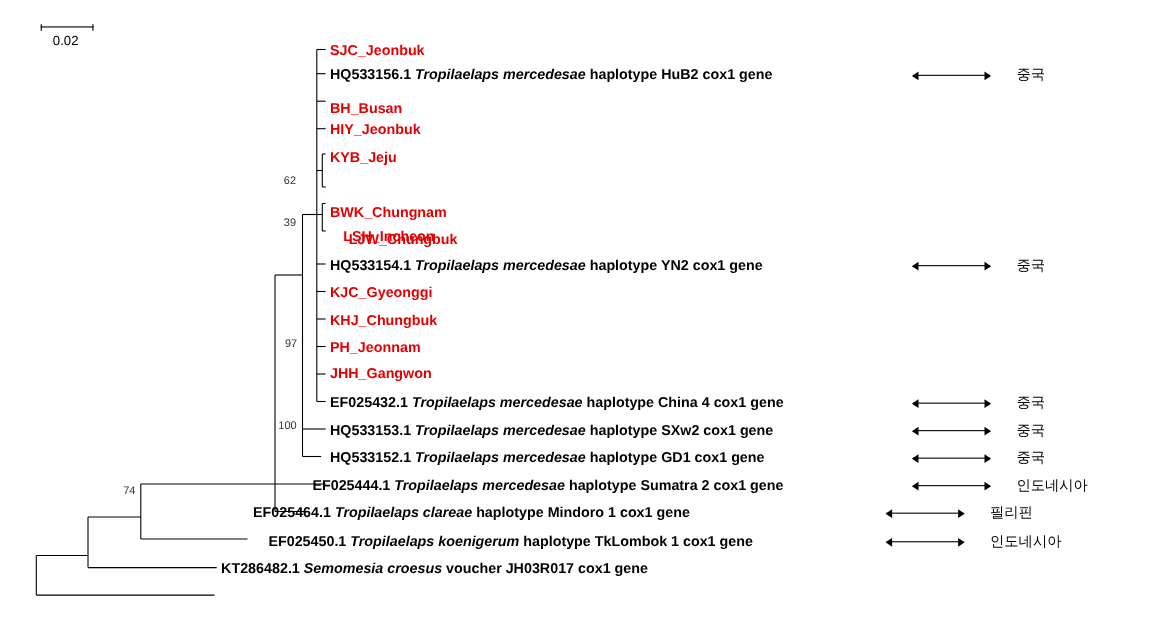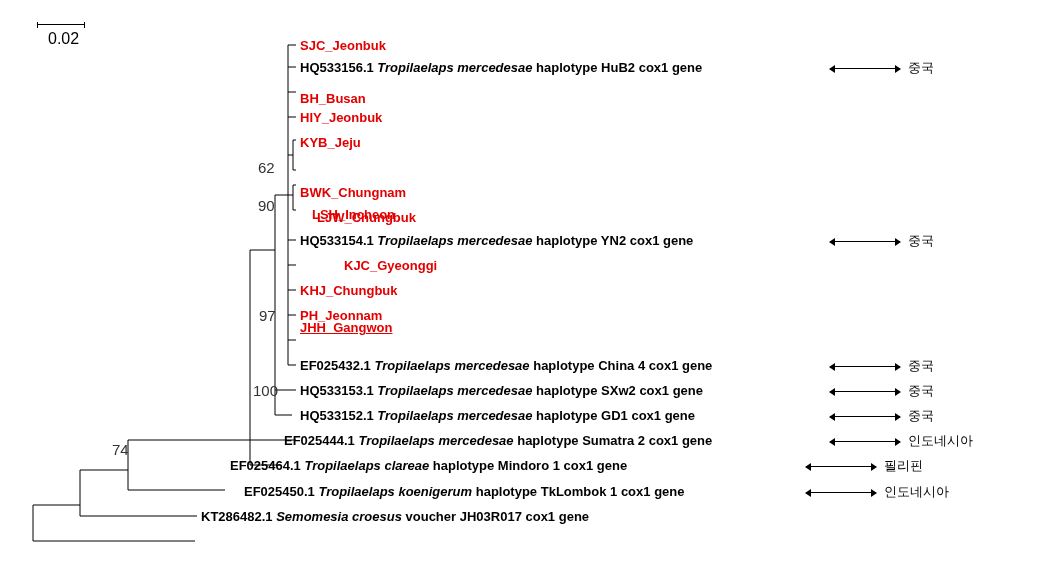--- a/index.html
+++ b/index.html
@@ -2,27 +2,27 @@
 <html><head>
 <meta charset="utf-8">
 <style>
 *{margin:0;padding:0;box-sizing:border-box}
 body{background:#fff;font-family:Arial,Helvetica,sans-serif;font-size:13px;color:#000}
 #c{position:relative;width:1045px;height:562px}
 .scale-bar{position:absolute;left:37px;top:24px;width:48px;height:0;border-top:1px solid #000}
 .scale-bar::before,.scale-bar::after{content:"";position:absolute;width:0;height:6px;border-left:1px solid #000;top:-3px}
 .scale-bar::before{left:0}
 .scale-bar::after{right:0}
-.scale-lbl{position:absolute;left:48px;top:30px;font-size:16px}
+.scale-lbl{position:absolute;left:48px;top:30px;font-size:12px}
 svg.tree{position:absolute;left:0;top:0}
 .tip{position:absolute;white-space:nowrap}
 .tip.red{color:#e30000;font-weight:bold}
 .tip .norm{font-style:normal;font-weight:bold}
-.bs{position:absolute;font-size:15px;color:#333}
-.ann{position:absolute;display:flex;align-items:center;gap:8px}
+.bs{position:absolute;font-size:10px;color:#333}
+.ann{position:absolute;display:flex;align-items:center;gap:24px}
 .ann .ln{width:70px;height:0;border-top:1px solid #000;position:relative}
 .ann .ln::before,.ann .ln::after{content:"";position:absolute;top:-4px;width:0;height:0;border-top:4px solid transparent;border-bottom:4px solid transparent}
 .ann .ln::before{left:-1px;border-right:6px solid #000}
 .ann .ln::after{right:-1px;border-left:6px solid #000}
 </style>
 </head>
 <body>
 <div id="c">
 <div class="scale-bar"></div>
 <div class="scale-lbl">0.02</div>
@@ -76,39 +76,39 @@
 <path d="M288 240 H296"></path>
 <path d="M288 265 H296"></path>
 <path d="M288 290 H296"></path>
 <path d="M288 315 H296"></path>
 <path d="M288 340 H296"></path>
 <path d="M288 365 H296"></path>
 </g>
 </svg>
 
 <div class="bs" style="left:258px;top:159px">62</div>
-<div class="bs" style="left:258px;top:197px">90</div>
+<div class="bs" style="left:258px;top:197px">39</div>
 <div class="bs" style="left:259px;top:307px">97</div>
 <div class="bs" style="left:253px;top:382px">100</div>
 <div class="bs" style="left:112px;top:441px">74</div>
 
 <div id="tips">
       <div class="tip red" style="left: 300px; top: 38px;">SJC_Jeonbuk</div>
       <div class="tip" style="left: 300px; top: 60px;"><span class="norm">HQ533156.1 </span><span style="font-style: italic; font-weight: bold;">Tropilaelaps mercedesae</span><span class="norm"> haplotype HuB2 cox1 gene</span></div>
       <div class="tip red" style="left: 300px; top: 91px;">BH_Busan</div>
       <div class="tip red" style="left: 300px; top: 110px;">HIY_Jeonbuk</div>
       <div class="tip red" style="left: 300px; top: 135px; text-align: right;">KYB_Jeju</div>
       <div class="tip red" style="left: 312px; top: 160px; margin-top: 47px;">LSH_Incheon</div>
       <div class="tip red" style="left: 300px; top: 185px;">BWK_Chungnam</div>
       <div class="tip red" style="left: 292px; top: 210px; margin-left: 25px;">LJW_Chungbuk</div>
       <div class="tip" style="left: 300px; top: 233px;"><span class="norm">HQ533154.1 </span><span style="font-style: italic; font-weight: bold;">Tropilaelaps mercedesae</span><span class="norm"> haplotype YN2 cox1 gene</span></div>
-      <div class="tip red" style="left: 300px; top: 258px; margin-left: 44px;">KJC_Gyeonggi</div>
+      <div class="tip red" style="left: 300px; top: 258px;">KJC_Gyeonggi</div>
       <div class="tip red" style="left: 300px; top: 283px;">KHJ_Chungbuk</div>
       <div class="tip red" style="left: 300px; top: 308px;">PH_Jeonnam</div>
-      <div class="tip red" style="left: 300px; top: 320px; text-decoration: underline;">JHH_Gangwon</div>
+      <div class="tip red" style="left: 300px; top: 332px;">JHH_Gangwon</div>
       <div class="tip" style="left: 300px; top: 358px;"><span class="norm">EF025432.1 </span><span style="font-style: italic; font-weight: bold;">Tropilaelaps mercedesae</span><span class="norm"> haplotype China 4 cox1 gene</span></div>
       <div class="tip" style="left: 300px; top: 383px;"><span class="norm">HQ533153.1 </span><span style="font-style: italic; font-weight: bold;">Tropilaelaps mercedesae</span><span class="norm"> haplotype SXw2 cox1 gene</span></div>
       <div class="tip" style="left: 300px; top: 408px;"><span class="norm">HQ533152.1 </span><span style="font-style: italic; font-weight: bold;">Tropilaelaps mercedesae</span><span class="norm"> haplotype GD1 cox1 gene</span></div>
       <div class="tip" style="left: 284px; top: 433px;"><span class="norm">EF025444.1 </span><span style="font-style: italic; font-weight: bold;">Tropilaelaps mercedesae</span><span class="norm"> haplotype Sumatra 2 cox1 gene</span></div>
       <div class="tip" style="left: 230px; top: 458px;"><span class="norm">EF025464.1 </span><span style="font-style: italic; font-weight: bold; text-align: center;">Tropilaelaps clareae</span><span class="norm"> haplotype Mindoro 1 cox1 gene</span></div>
       <div class="tip" style="left: 201px; top: 484px; margin-left: 43px;"><span class="norm">EF025450.1 </span><span style="font-style: italic; font-weight: bold;">Tropilaelaps koenigerum</span><span class="norm"> haplotype TkLombok 1 cox1 gene</span></div>
       <div class="tip" style="left: 201px; top: 509px;"><span class="norm">KT286482.1 </span><span style="font-style: italic; font-weight: bold;">Semomesia croesus</span><span class="norm"> voucher JH03R017 cox1 gene</span></div>
     </div>
 
 <div id="anns">

